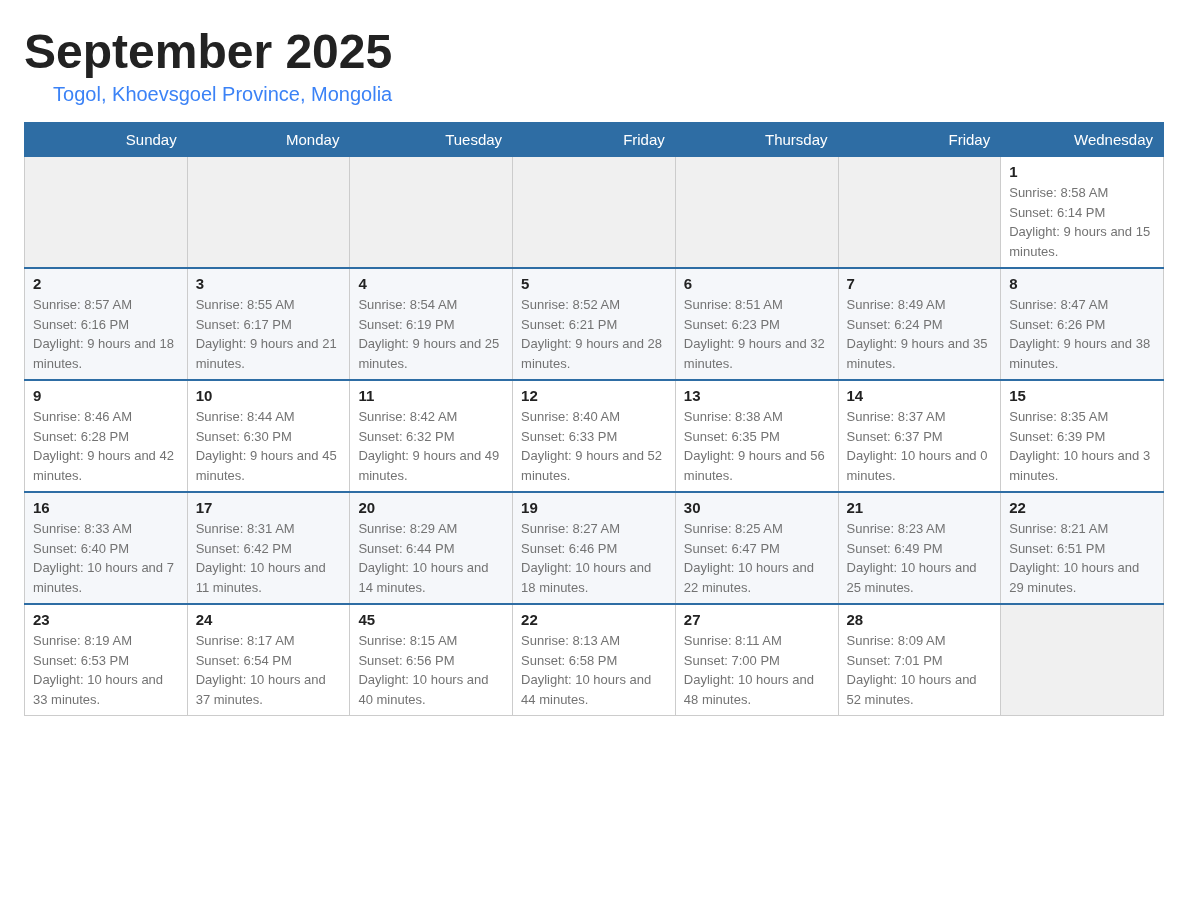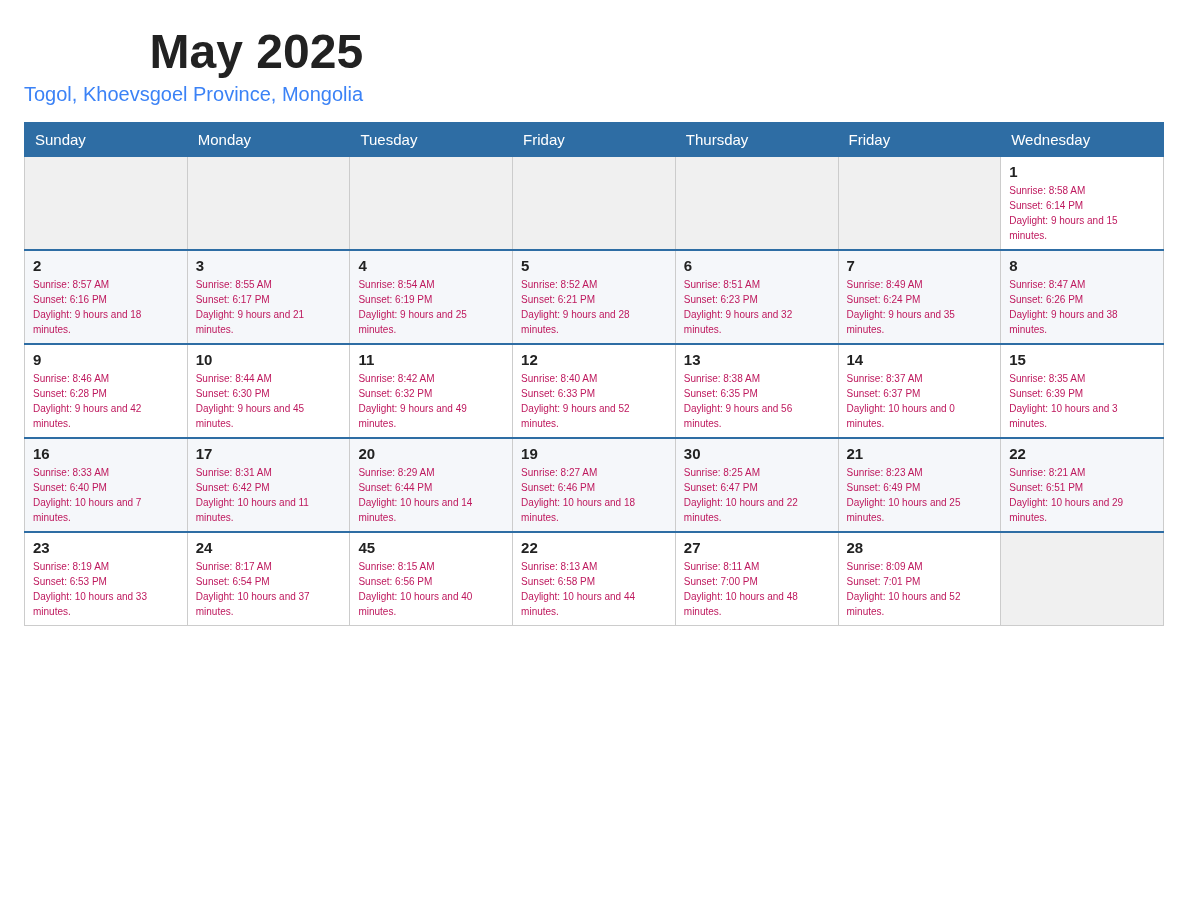--- a/index.html
+++ b/index.html
@@ -62,21 +62,21 @@
       width: 100%;
       border-collapse: collapse;
       border: 1px solid #aaa;
     }
     .calendar th {
       background-color: #2e6da4;
       color: #fff;
       font-size: 15px;
       font-weight: normal;
       padding: 8px 10px;
-      text-align: left;
+      text-align: right;
       border: 1px solid #2e6da4;
       margin-left: 27px;
     }
     .calendar td {
       vertical-align: top;
       border: 1px solid #ccc;
       padding: 6px 8px;
       width: 14.28%;
       min-height: 100px;
       font-size: 13px;
@@ -87,37 +87,37 @@
       background: #f5f7fa;
     }
     .day-number {
       font-size: 15px;
       font-weight: bold;
       color: #222;
       display: block;
       margin-bottom: 3px;
     }
     .day-info {
-      font-size: 10px;
-      color: #be185d;
+      font-size: 13px;
+      color: #737373;
       line-height: 1.5;
     }
     .empty-cell {
       background: #f0f0f0 !important;
     }
     .row-divider td {
       border-top: 2px solid #2e6da4;
     }
   </style>
 </head>
 <body>
 
 <div class="header">
   <div class="title-section">
-    <div class="month-title">May 2025</div>
+    <div class="month-title">September 2025</div>
     <div class="location-title">Togol, Khoevsgoel Province, Mongolia</div>
   </div>
 </div>
 
 <table class="calendar">
   <thead>
     <tr>
     <th>Sunday</th>
         <th>Monday</th>
         <th>Tuesday</th>

